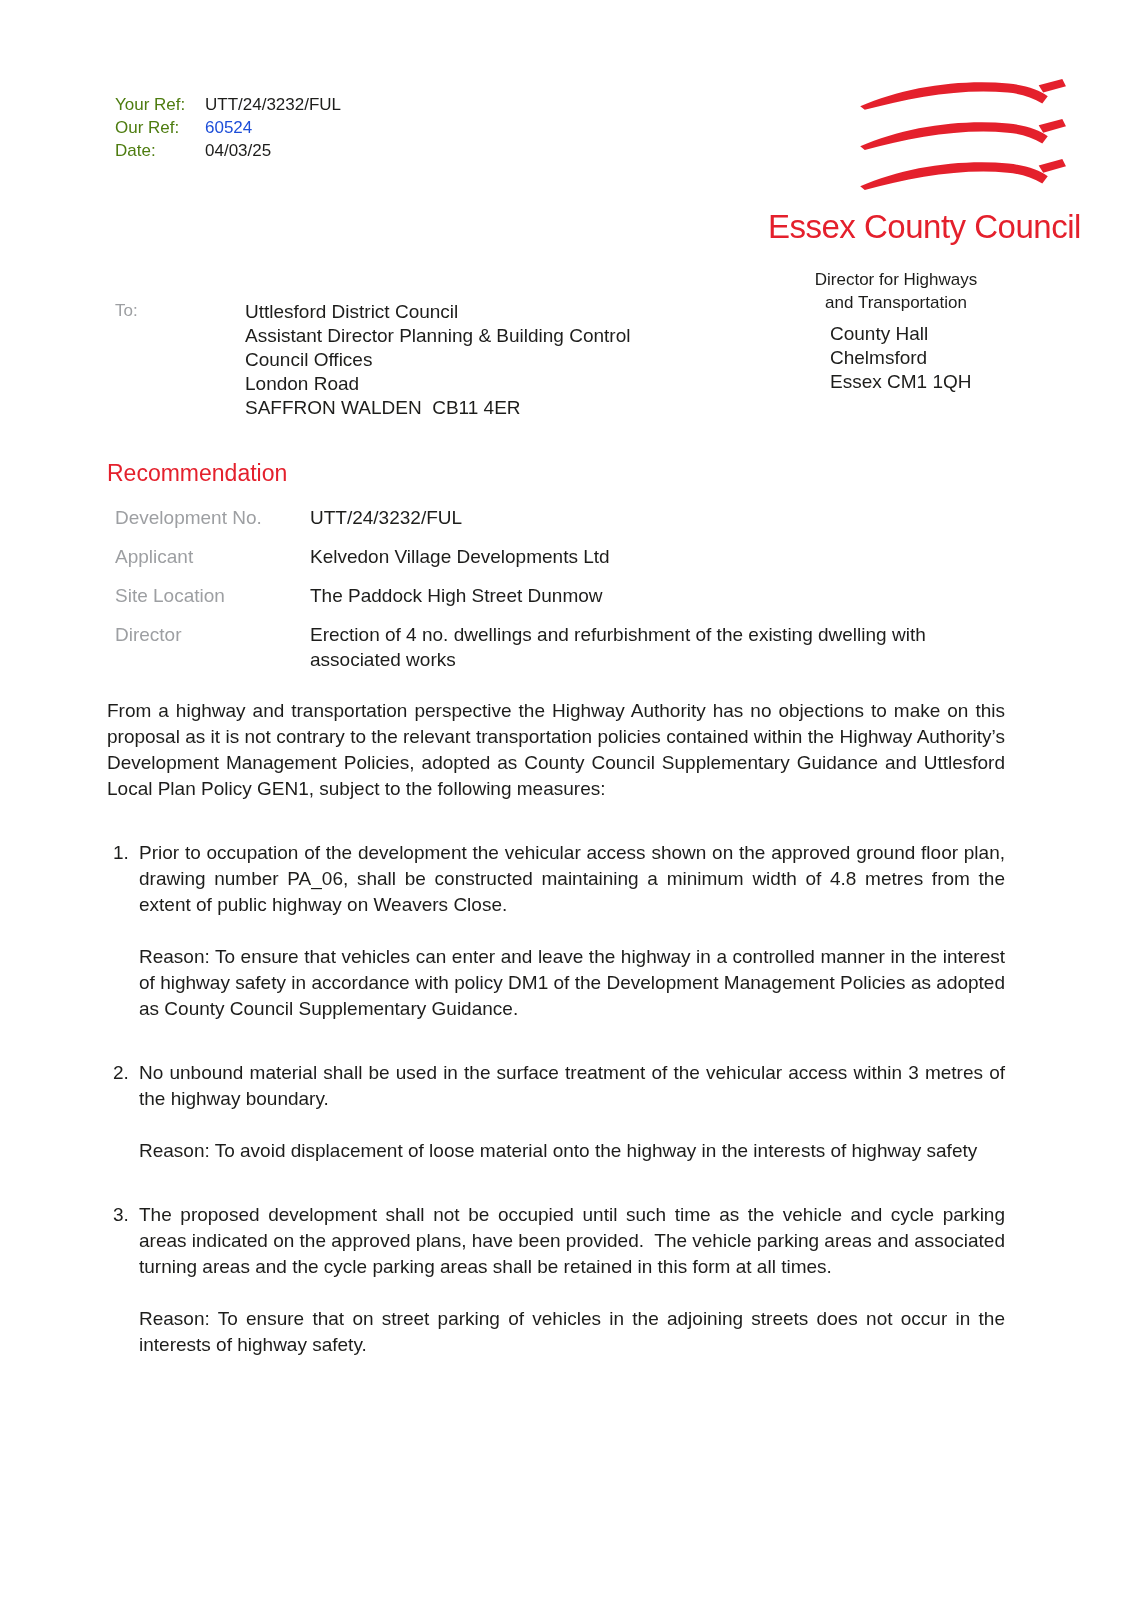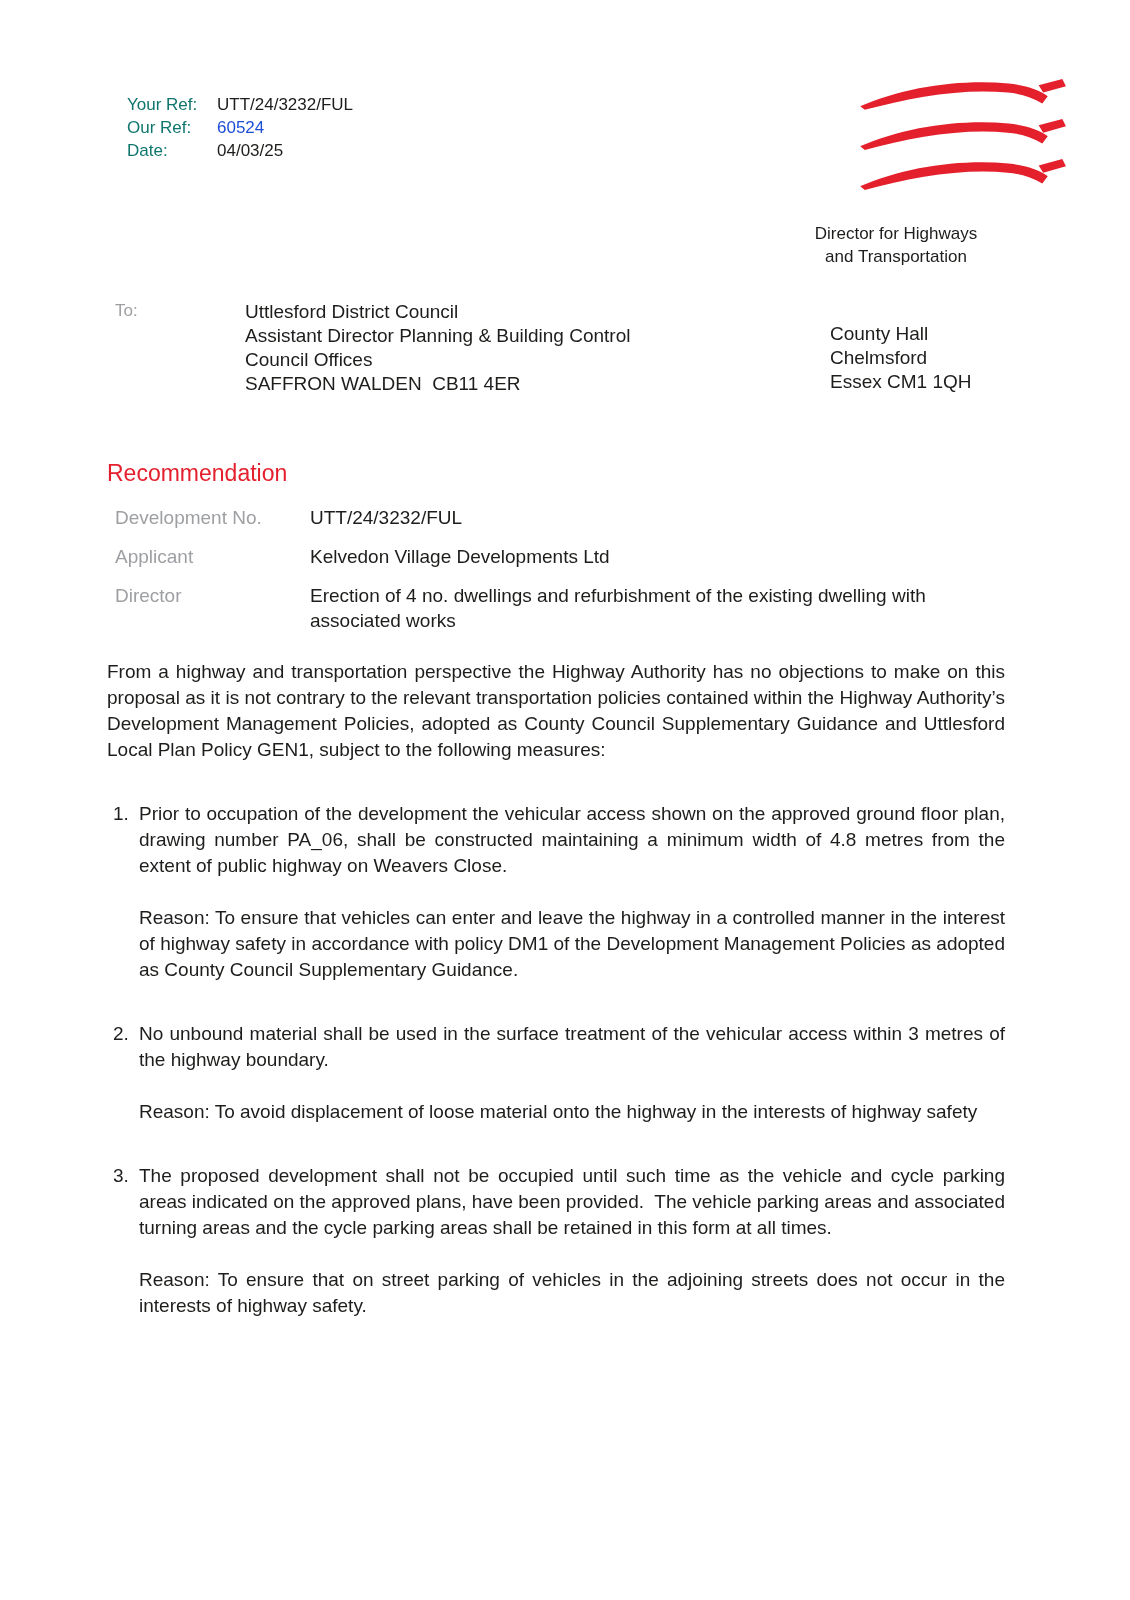--- a/index.html
+++ b/index.html
@@ -16,21 +16,21 @@
   }
 
   
   .ref-block {
     position:absolute;
     left:115px; top:93px;
     font-size:17px;
     line-height:23px;
   }
   .ref-row { display:flex; }
-  .ref-label { width:90px; color:#0f766e;margin-left:12px; }
+  .ref-label { width:90px; color:#4d7c0f; }
   .ref-value { color:#1d1d1b; }
   .ref-value.muted { color:#1d4ed8; }
 
   
   .logo-block {
     position:absolute;
     top:78px; right:60px;
     width:302px;
     text-align:right;
   }
@@ -131,51 +131,57 @@
         <g transform="translate(0,44)">
           <path d="M2,31 C50,10 112,1 165,6 C184,8 199,13 208,20 L202,28 C191,21 177,17 164,16 C115,11 58,21 7,35 Z"></path>
           <path d="M198,8 L224,1 L228,9 L203,16 Z"></path>
         </g>
         <g transform="translate(0,88)">
           <path d="M2,31 C50,10 112,1 165,6 C184,8 199,13 208,20 L202,28 C191,21 177,17 164,16 C115,11 58,21 7,35 Z"></path>
           <path d="M198,8 L224,1 L228,9 L203,16 Z"></path>
         </g>
       </g>
     </svg>
+    <div class="logo-text">Essex County Council</div>
     <div class="dept">
       <div>Director for Highways</div>
       <div>and Transportation</div>
     </div>
   </div>
 
   <div class="to-label">To:</div>
   <div class="recipient">
     <div>Uttlesford District Council</div>
     <div>Assistant Director Planning &amp; Building Control</div>
     <div>Council Offices</div>
+    <div>London Road</div>
     <div>SAFFRON WALDEN&nbsp; CB11 4ER</div>
   </div>
 
   <div class="sender">
     <div>County Hall</div>
     <div>Chelmsford</div>
     <div>Essex CM1 1QH</div>
   </div>
 
   <div class="content">
     <div class="rec-heading">Recommendation</div>
 
     <div class="fields">
       <div class="field-row">
         <span class="field-label">Development No.</span>
         <span class="field-value">UTT/24/3232/FUL</span>
       </div>
       <div class="field-row">
         <span class="field-label">Applicant</span>
         <span class="field-value">Kelvedon Village Developments Ltd</span>
+      </div>
+      <div class="field-row">
+        <span class="field-label">Site Location</span>
+        <span class="field-value">The Paddock High Street Dunmow</span>
       </div>
       <div class="field-row">
         <span class="field-label">Director</span>
         <span class="field-value">Erection of 4 no. dwellings and refurbishment of the existing dwelling with associated works</span>
       </div>
     </div>
 
     <p class="intro">From a highway and transportation perspective the Highway Authority has no objections to make on this proposal as it is not contrary to the relevant transportation policies contained within the Highway Authority’s Development Management Policies, adopted as County Council Supplementary Guidance and Uttlesford Local Plan Policy GEN1, subject to the following measures:</p>
 
     <div class="measure">

